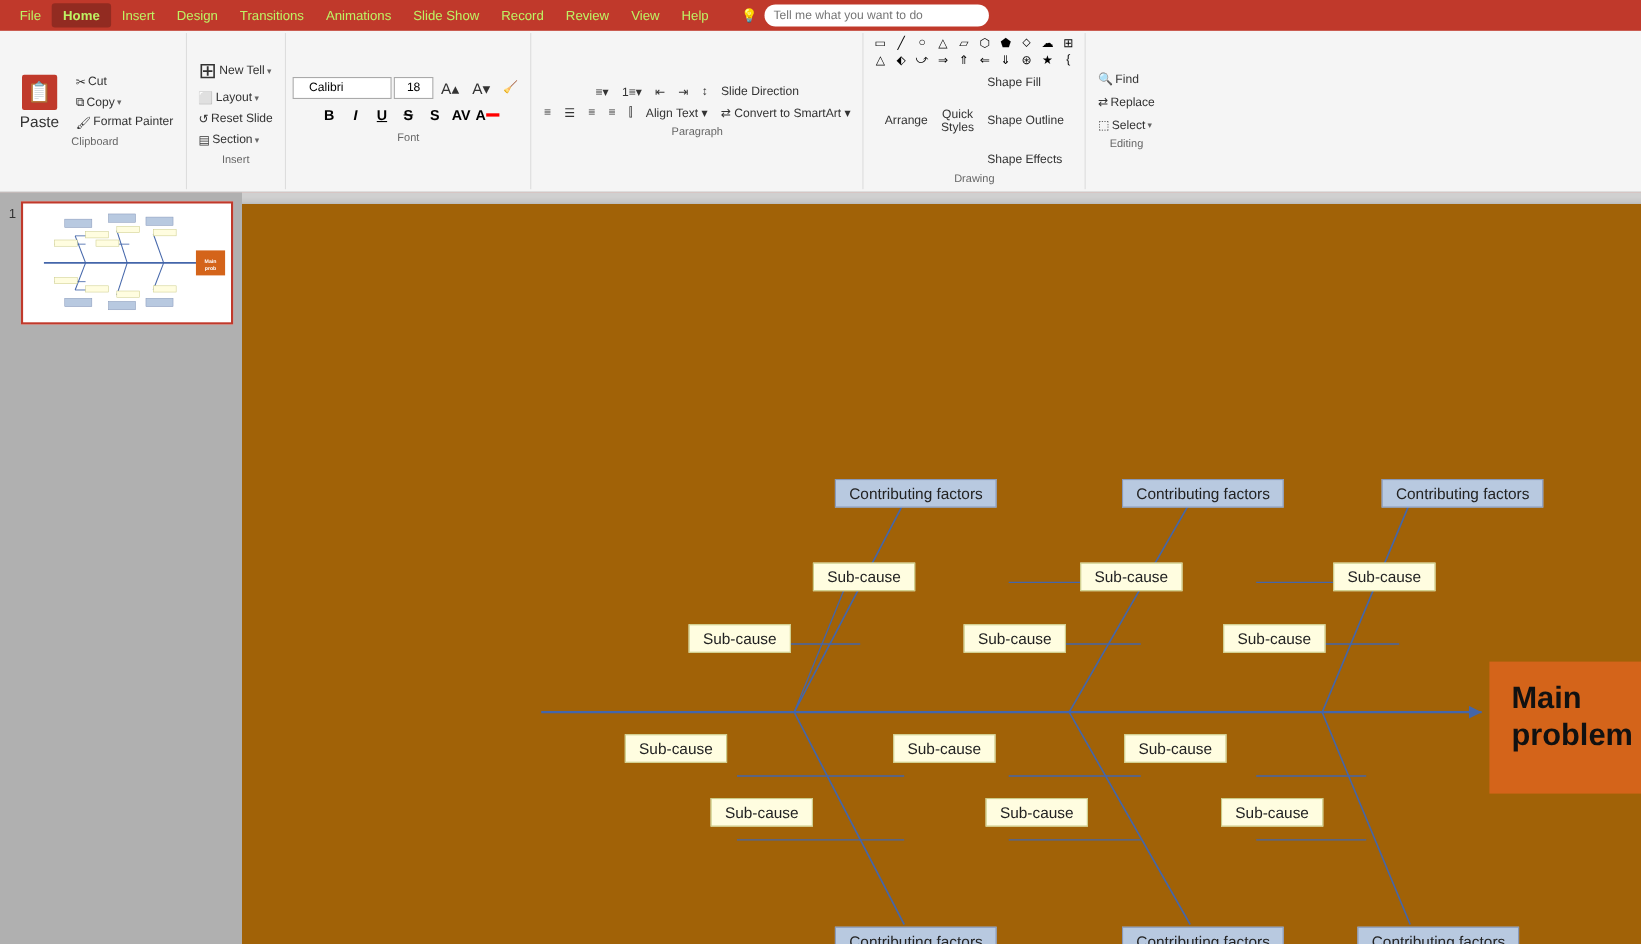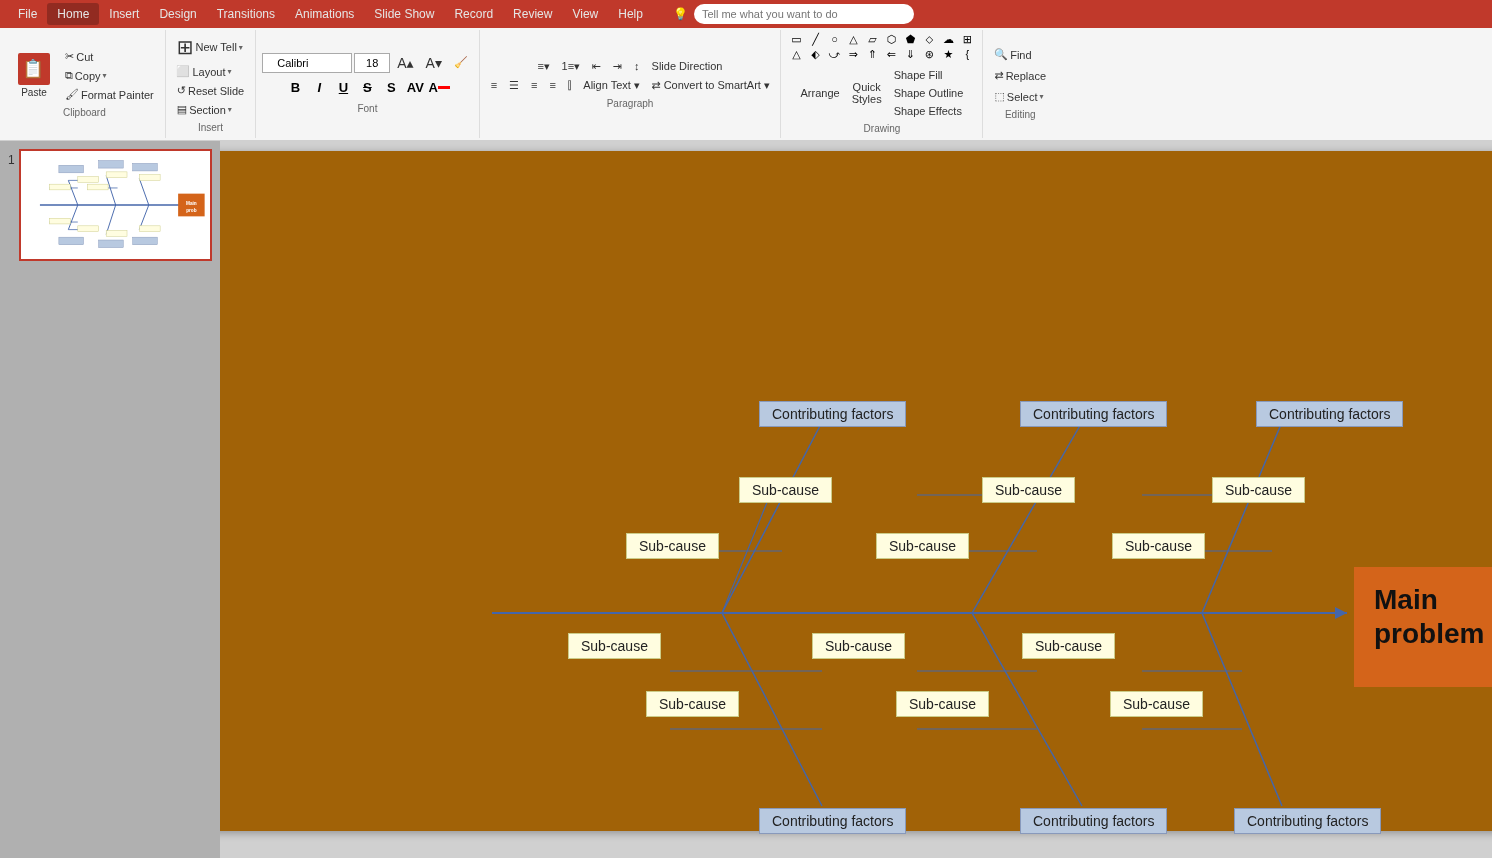--- a/index.html
+++ b/index.html
@@ -1,22 +1,22 @@
 <!DOCTYPE html>
 <html><head>
   <meta charset="utf-8">
   <style>
     * { box-sizing: border-box; margin: 0; padding: 0; }
     body { font-family: 'Segoe UI', Arial, sans-serif; background: #c8c8c8; overflow: hidden; }
 
     
     #ribbon { background: #c0392b; width: 100%; }
     #menu-bar { display: flex; align-items: center; height: 28px; padding: 0 8px; background: #c0392b; }
-    .menu-item { color: #e5e5e5; font-size: 12px; padding: 4px 10px; cursor: pointer; border-radius: 3px; }
-    .menu-item.active { background: #922b21; }
+    .menu-item { color: #bef264; font-size: 12px; padding: 4px 10px; cursor: pointer; border-radius: 3px; }
+    .menu-item.active { background: #922b21; font-weight: bold; }
     #toolbar { background: #f5f5f5; border-bottom: 1px solid #d0d0d0; display: flex; align-items: stretch; padding: 2px 4px; min-height: 90px; }
 
     .toolbar-group { display: flex; flex-direction: column; align-items: center; justify-content: center; padding: 2px 6px; border-right: 1px solid #ddd; gap: 2px; }
     .toolbar-group:last-child { border-right: none; }
     .group-label { font-size: 10px; color: #666; margin-top: 2px; padding-bottom: 2px; }
     .tb-row { display: flex; align-items: center; gap: 2px; }
     .tb-btn { background: none; border: none; cursor: pointer; font-size: 11px; padding: 2px 5px; border-radius: 2px; color: #333; display: flex; align-items: center; gap: 2px; white-space: nowrap; }
     .tb-btn .arrow { font-size: 8px; color: #666; }
 
     .paste-btn { font-size: 28px; padding: 2px 8px; display: flex; flex-direction: column; align-items: center; }
@@ -57,31 +57,31 @@
     <div class="menu-item">Design</div>
     <div class="menu-item">Transitions</div>
     <div class="menu-item">Animations</div>
     <div class="menu-item">Slide Show</div>
     <div class="menu-item">Record</div>
     <div class="menu-item">Review</div>
     <div class="menu-item">View</div>
     <div class="menu-item">Help</div>
     <div style="flex:1; display:flex; align-items:center; margin-left:20px;">
       <span style="color:white; font-size:12px; margin-right:6px;">💡</span>
-      <input type="text" style="width: 220px; height: 20px; border-radius: 10px; border: none; padding: 0px 8px; font-size: 11px;" placeholder="Tell me what you want to do">
+      <input type="text" style="width: 204px; height: 20px; border-radius: 10px; border: none; padding: 0px 8px; font-size: 11px;" placeholder="Tell me what you want to do">
     </div>
   </div>
 
   <div id="toolbar">
 
     <div class="toolbar-group">
       <div class="tb-row">
         <button class="tb-btn paste-btn">
           <div class="paste-icon">📋</div>
-          <span style="font-size:10px;">Paste</span>
+          <span style="font-size:14px;">Paste</span>
         </button>
         <div style="display:flex; flex-direction:column; gap:2px;">
           <button class="tb-btn">✂ <span>Cut</span></button>
           <button class="tb-btn">⧉ <span>Copy</span> <span class="arrow">▾</span></button>
           <button class="tb-btn">🖌 <span>Format Painter</span></button>
         </div>
       </div>
       <div class="group-label">Clipboard</div>
     </div>
 
@@ -160,21 +160,21 @@
         <div class="shape-cell">⇑</div>
         <div class="shape-cell">⇐</div>
         <div class="shape-cell">⇓</div>
         <div class="shape-cell">⊛</div>
         <div class="shape-cell">★</div>
         <div class="shape-cell">{</div>
       </div>
       <div class="tb-row" style="margin-top:4px;">
         <button class="tb-btn">Arrange</button>
         <button class="tb-btn">Quick<br>Styles</button>
-        <div style="display:flex;flex-direction:column;gap:2px;">
+        <div style="display:flex;flex-direction:column;gap:19px;">
           <button class="tb-btn">Shape Fill</button>
           <button class="tb-btn">Shape Outline</button>
           <button class="tb-btn">Shape Effects</button>
         </div>
       </div>
       <div class="group-label">Drawing</div>
     </div>
 
     <div class="toolbar-group">
       <div style="display:flex;flex-direction:column;gap:4px;">

